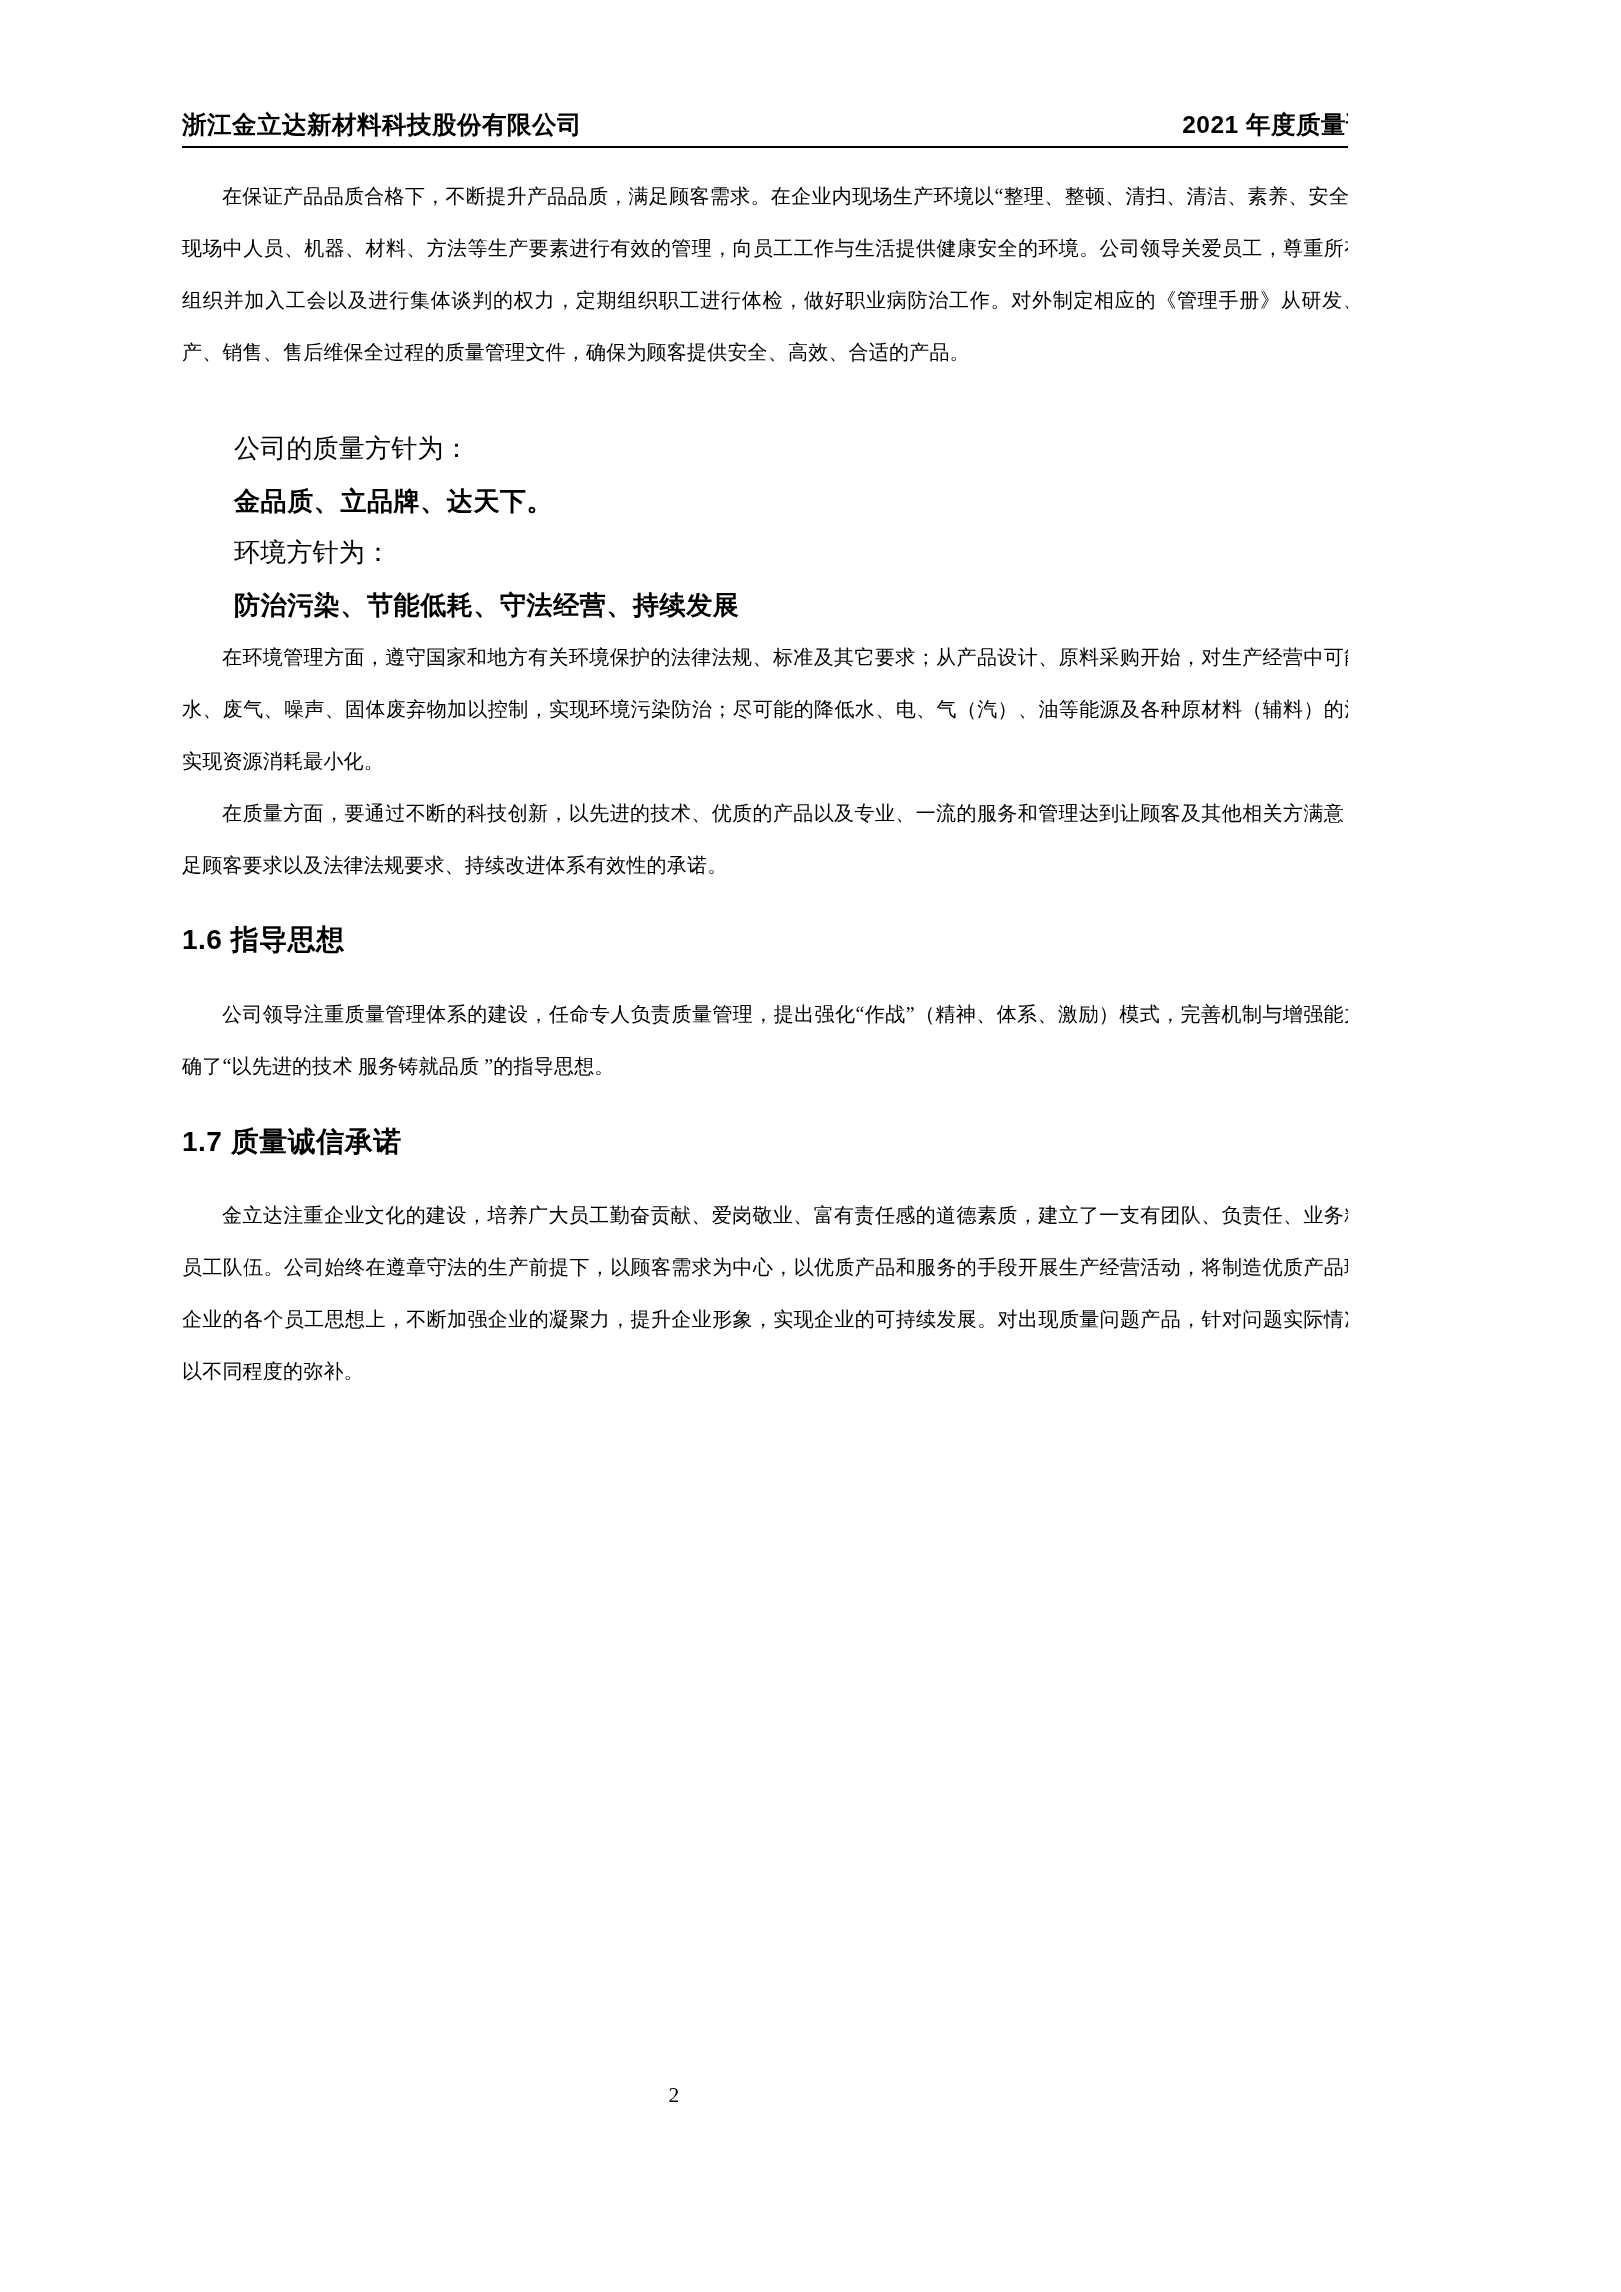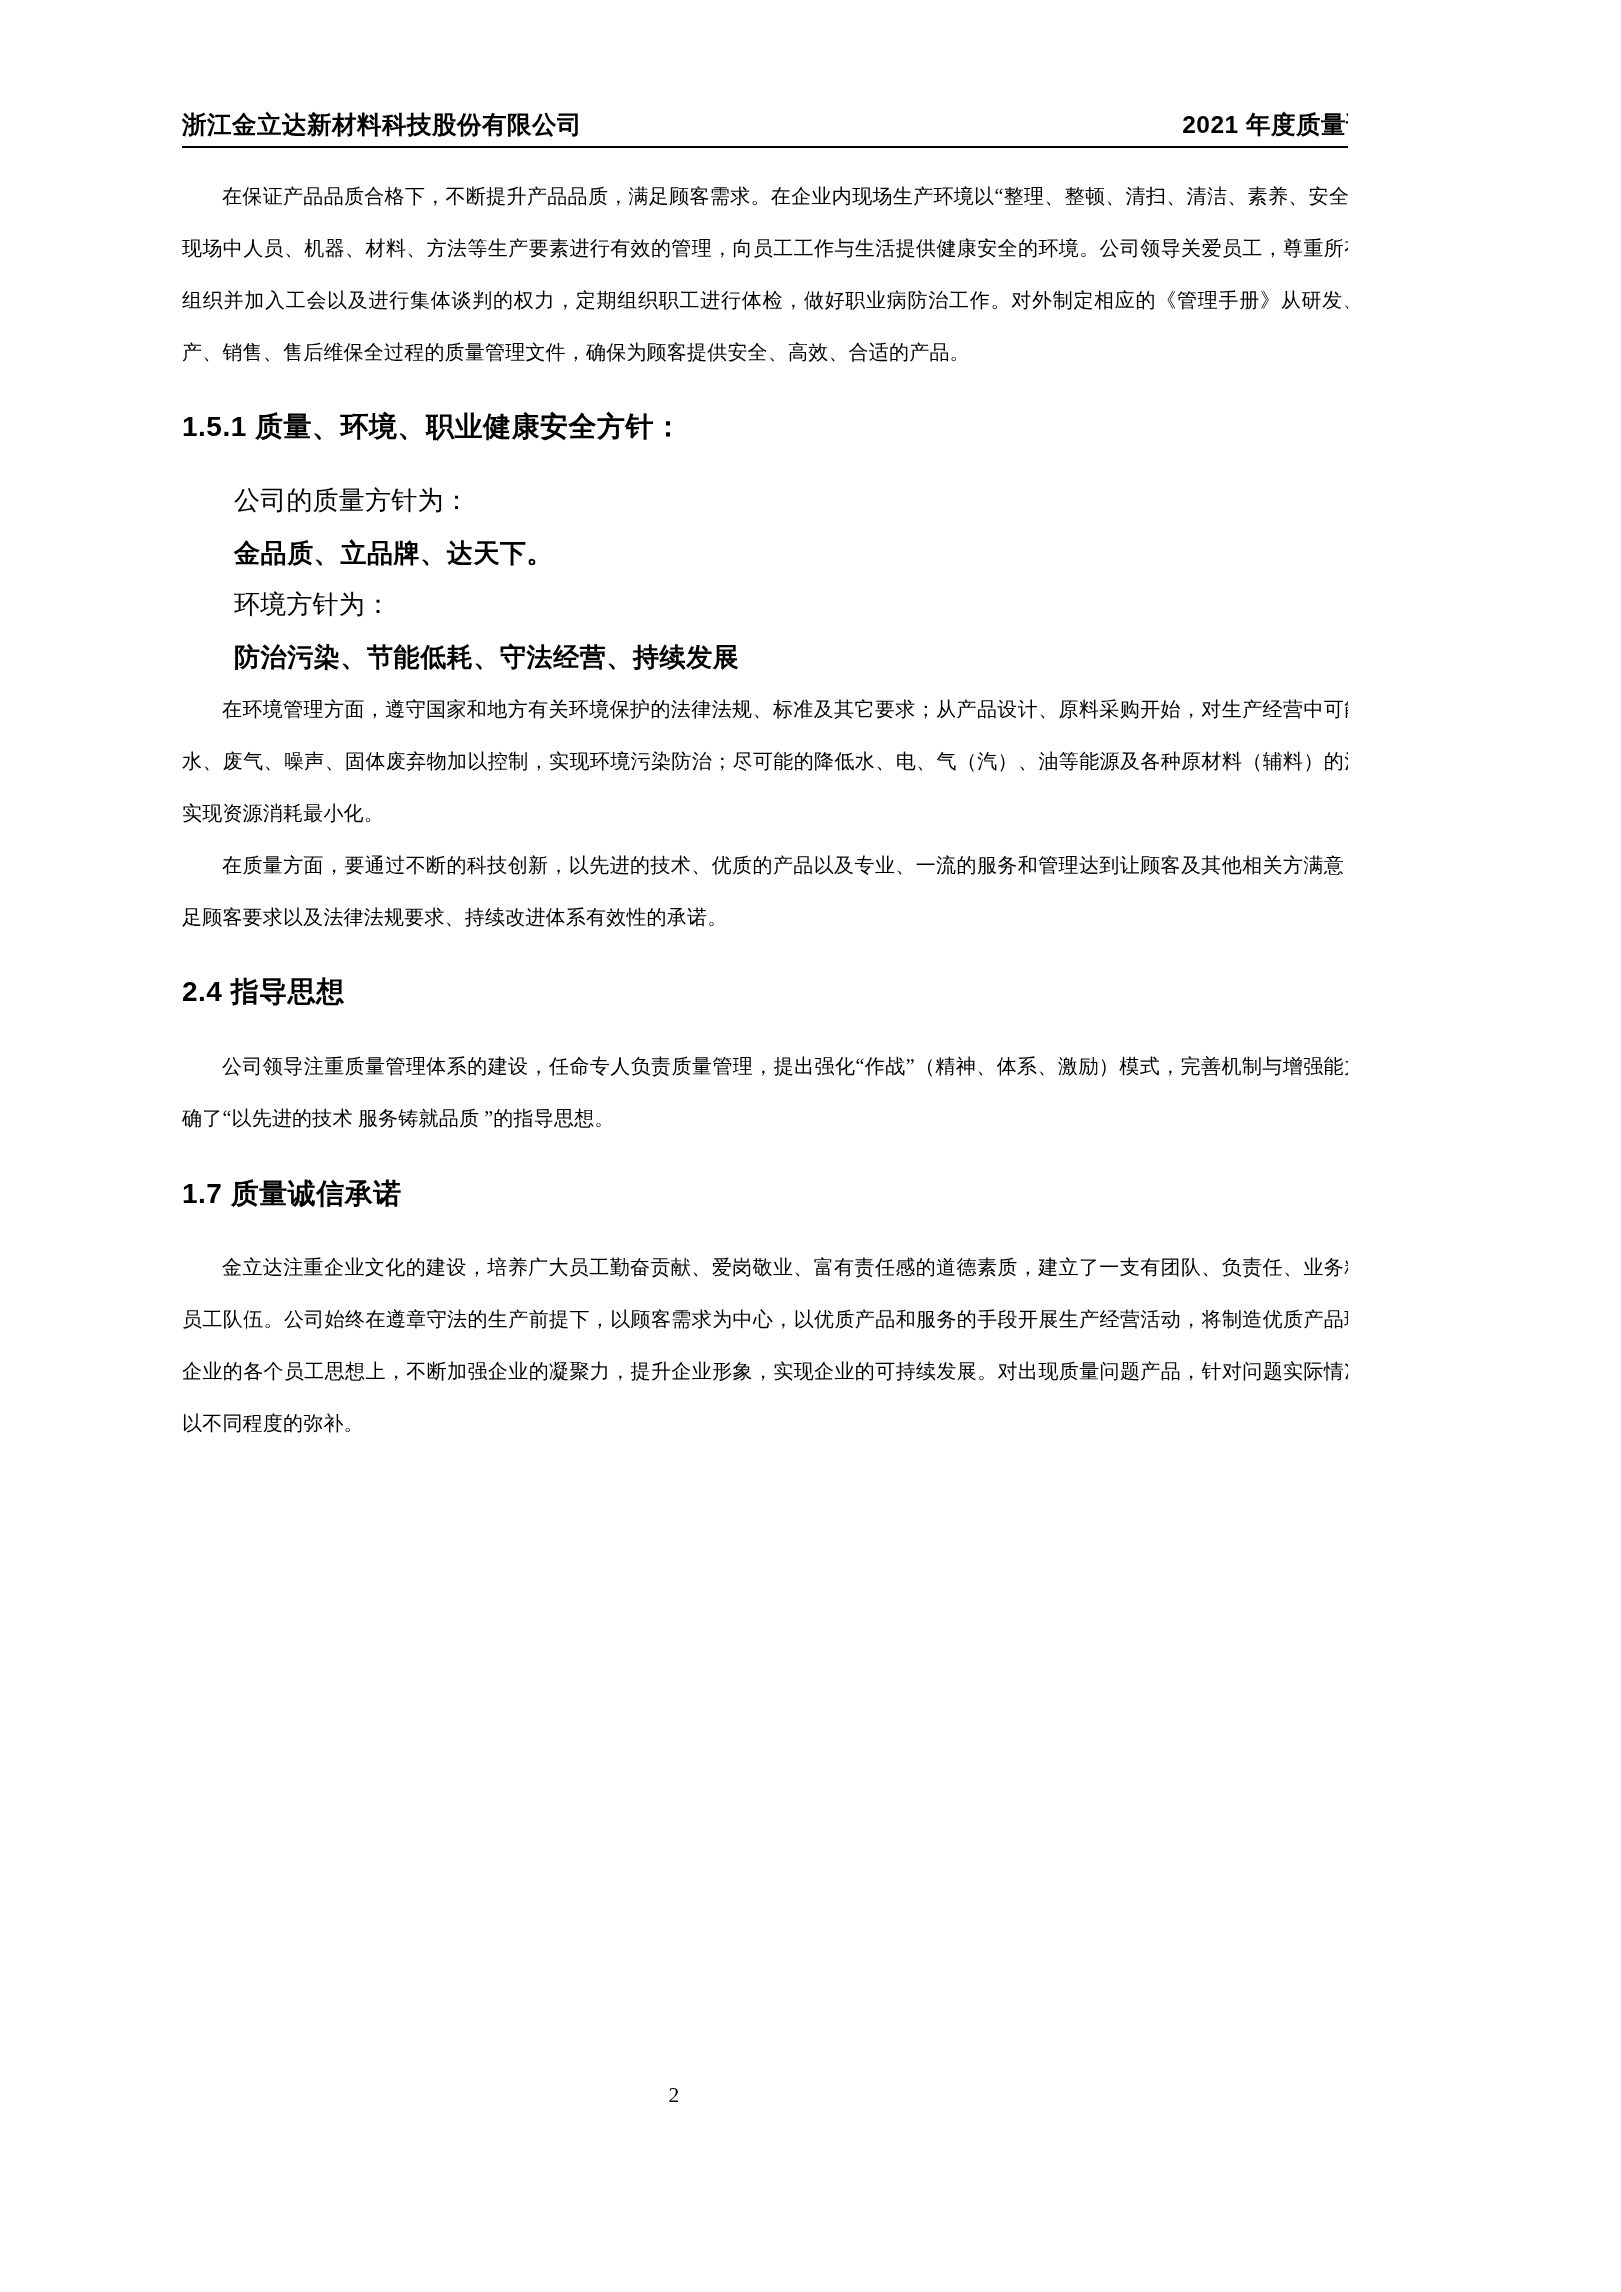--- a/index.html
+++ b/index.html
@@ -105,33 +105,32 @@
       <div class="hdr-left">浙江金立达新材料科技股份有限公司</div>
       <div class="hdr-right">2021 年度质量诚信报告</div>
     </div>
     <div class="header-rule"></div>
 
     <div class="body-area">
 
       <p class="para">在保证产品品质合格下，不断提升产品品质，满足顾客需求。在企业内现场生产环境以“整理、整顿、清扫、清洁、素养、安全”6S 对生产现场中人员、机器、材料、方法等生产要素进行有效的管理，向员工工作与生活提供健康安全的环境。公司领导关爱员工，尊重所有员工自愿组织并加入工会以及进行集体谈判的权力，定期组织职工进行体检，做好职业病防治工作。对外制定相应的《管理手册》从研发、采购、生产、销售、售后维保全过程的质量管理文件，确保为顾客提供安全、高效、合适的产品。</p>
 
       <div class="gap-before-heading"></div>
-      <h3 class="heading">1.5.1 质量、环境、职业健康安全方针：</h3>
       <div class="gap-after-heading"></div>
 
       <p class="quote">公司的质量方针为：</p>
       <p class="quote bold">金品质、立品牌、达天下。</p>
       <p class="quote">环境方针为：</p>
       <p class="quote bold">防治污染、节能低耗、守法经营、持续发展</p>
 
       <p class="para">在环境管理方面，遵守国家和地方有关环境保护的法律法规、标准及其它要求；从产品设计、原料采购开始，对生产经营中可能产生的废水、废气、噪声、固体废弃物加以控制，实现环境污染防治；尽可能的降低水、电、气（汽）、油等能源及各种原材料（辅料）的消耗，努力实现资源消耗最小化。</p>
       <p class="para">在质量方面，要通过不断的科技创新，以先进的技术、优质的产品以及专业、一流的服务和管理达到让顾客及其他相关方满意，以实现满足顾客要求以及法律法规要求、持续改进体系有效性的承诺。</p>
 
       <div class="gap-before-heading"></div>
-      <h2 class="heading">2.4 指导思想</h2>
+      <h2 class="heading">1.6 指导思想</h2>
       <div class="gap-after-heading"></div>
 
       <p class="para">公司领导注重质量管理体系的建设，任命专人负责质量管理，提出强化“作战”（精神、体系、激励）模式，完善机制与增强能力建设，明确了“以先进的技术  服务铸就品质 ”的指导思想。</p>
 
       <div class="gap-before-heading"></div>
       <h2 class="heading">1.7  质量诚信承诺</h2>
       <div class="gap-after-heading"></div>
 
       <p class="para">金立达注重企业文化的建设，培养广大员工勤奋贡献、爱岗敬业、富有责任感的道德素质，建立了一支有团队、负责任、业务精的高素质员工队伍。公司始终在遵章守法的生产前提下，以顾客需求为中心，以优质产品和服务的手段开展生产经营活动，将制造优质产品理念渗透到企业的各个员工思想上，不断加强企业的凝聚力，提升企业形象，实现企业的可持续发展。对出现质量问题产品，针对问题实际情况，公司加以不同程度的弥补。</p>
 

